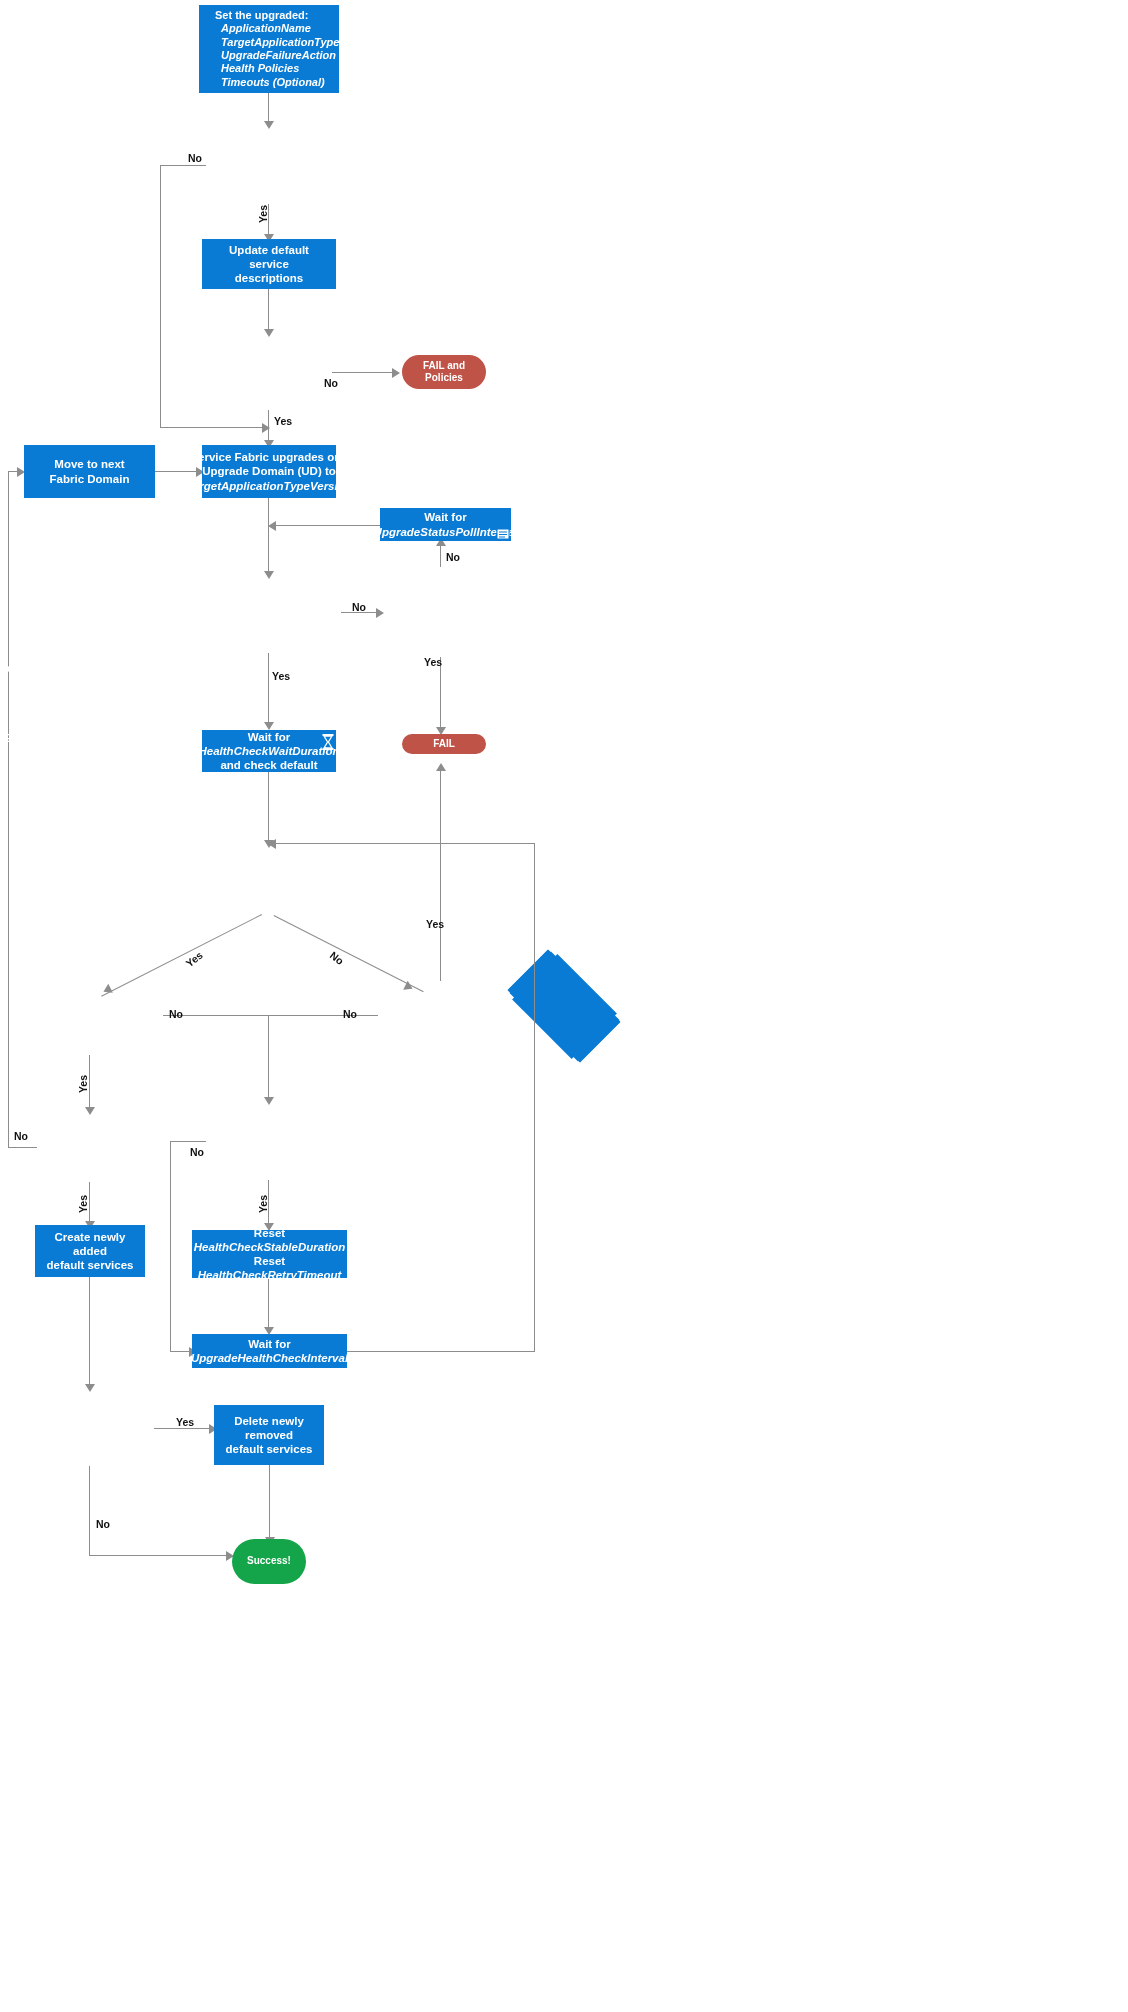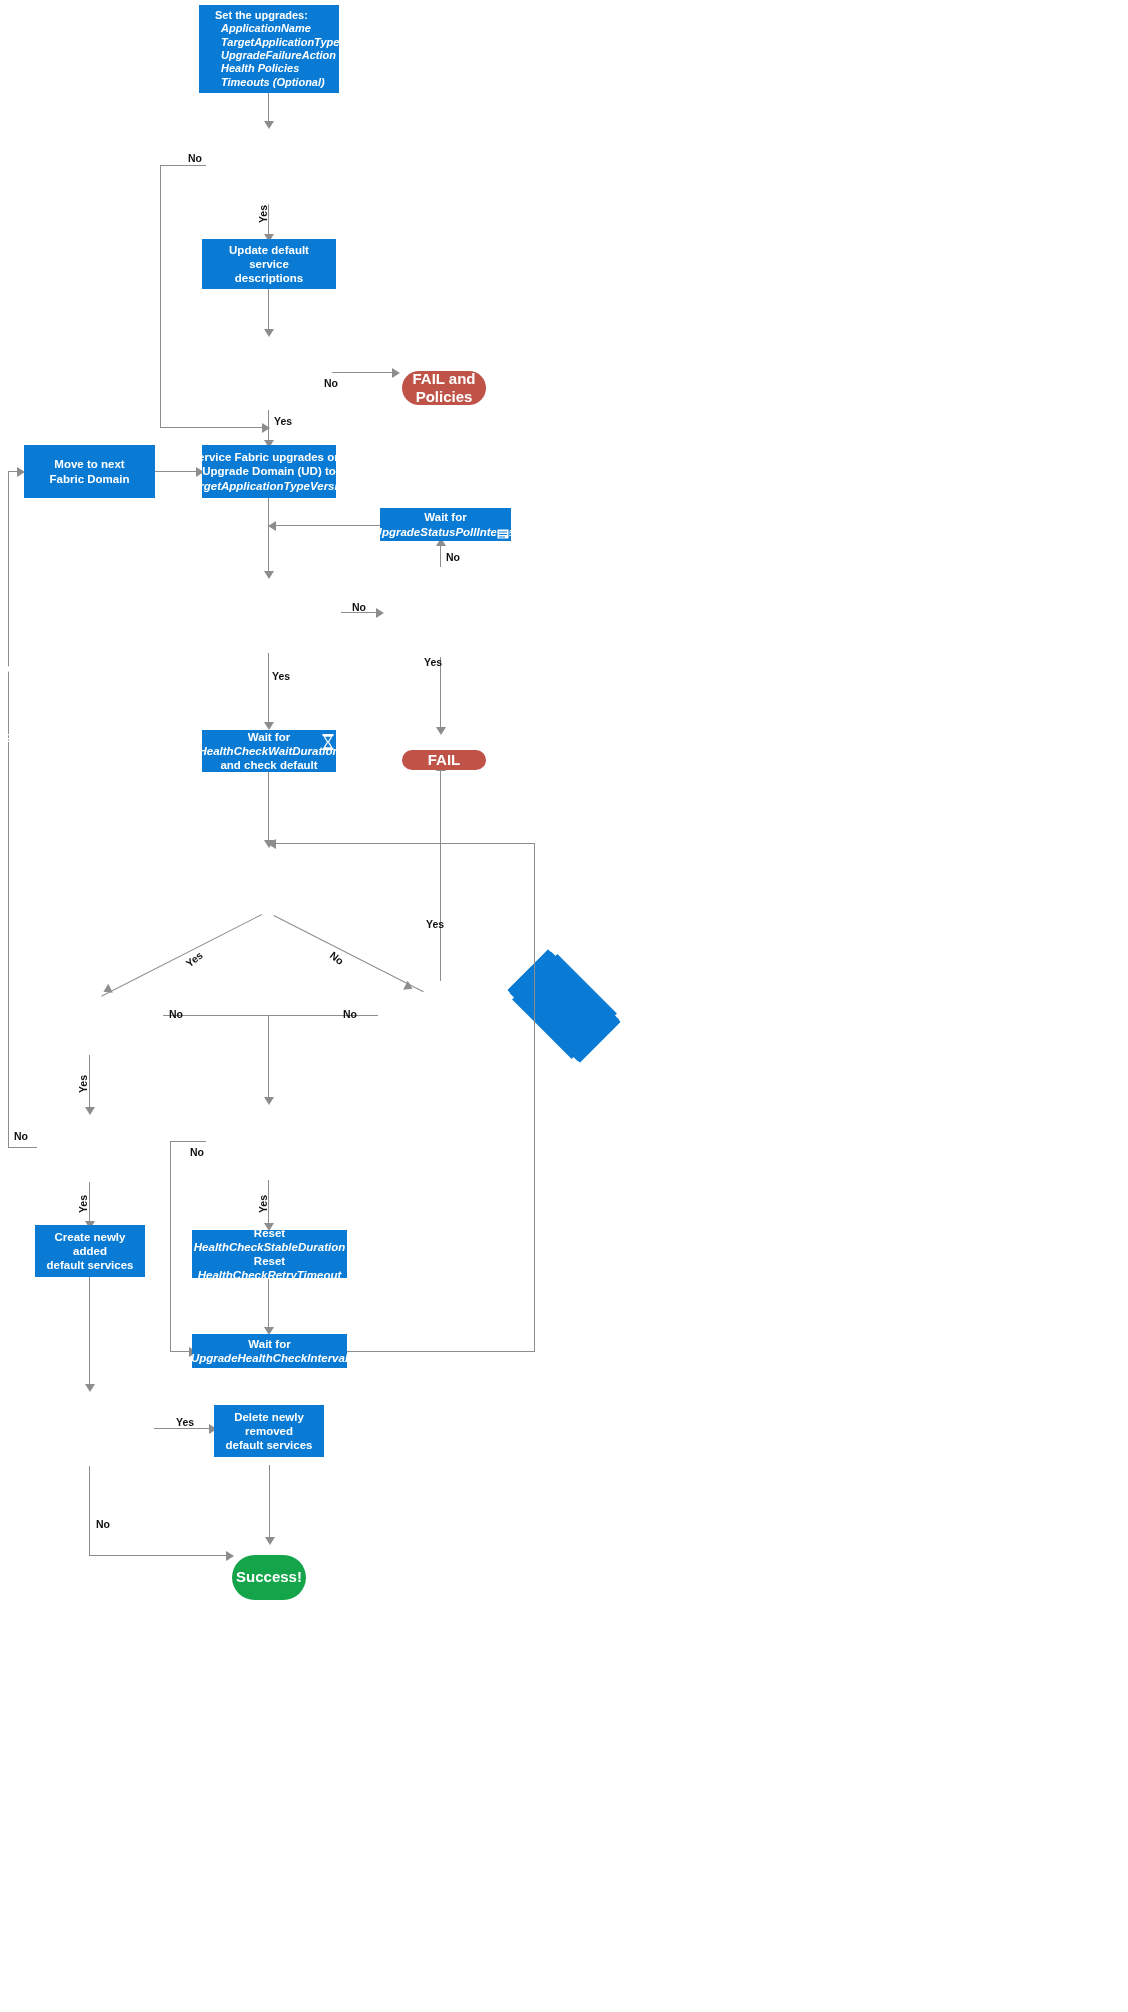--- a/index.html
+++ b/index.html
@@ -30,22 +30,21 @@
     justify-content: center;
     z-index: 3;
   }
   .proc {
     background: #0a7bd4;
     font-size: 11.5px;
     padding: 4px 6px;
   }
   .term {
     border-radius: 999px;
-    font-size: 15px;
-    margin-top: 16px;
+    font-size: 10px;
   }
   .term.fail { background: #bf5348; }
   .term.ok   { background: #14a54a; }
 
   
   .dia {
     background: transparent;
   }
   .dia .shape {
     position: absolute;
@@ -113,21 +112,21 @@
     z-index: 5;
   }
 </style>
 </head>
 <body>
 
 <div id="canvas">
 
   <div class="node proc" style="left:199px; top:5px; width:140px; height:88px; justify-content:flex-start; align-items:center;">
     <div style="text-align:left; width:100%; padding-left:10px; font-size:11px;">
-      <div>Set the upgrades:</div>
+      <div>Set the upgraded:</div>
       <div class="ital" style="padding-left:6px;">ApplicationName</div>
       <div class="ital" style="padding-left:6px;">TargetApplicationTypeVersion</div>
       <div class="ital" style="padding-left:6px;">UpgradeFailureAction</div>
       <div class="ital" style="padding-left:6px;">Health Policies</div>
       <div class="ital" style="padding-left:6px;">Timeouts (Optional)</div>
     </div>
   </div>
 
   <div class="ln lnv" style="left:268px; top:93px; height:30px;"></div>
   <div class="arw arw-d" style="left:264px; top:121px;"></div>
@@ -405,21 +404,21 @@
       <div>Is</div>
       <div>EnableDefaultServices</div>
       <div>Upgrade true?</div>
     </div>
   </div>
 
   <div class="ln lnh" style="left:154px; top:1428px; width:58px;"></div>
   <div class="arw arw-r" style="left:209px; top:1424px;"></div>
   <div class="elabel" style="left:176px; top:1416px;">Yes</div>
 
-  <div class="node proc" style="left:214px; top:1405px; width:110px; height:52px;">
+  <div class="node proc" style="left:214px; top:1405px; width:110px; height:60px;">
     <div>
       <div>Delete newly removed</div>
       <div>default services</div>
     </div>
   </div>
 
   <div class="ln lnv" style="left:269px; top:1465px; height:75px;"></div>
   <div class="arw arw-d" style="left:265px; top:1537px;"></div>
 
   <div class="ln lnv" style="left:89px; top:1466px; height:89px;"></div>

